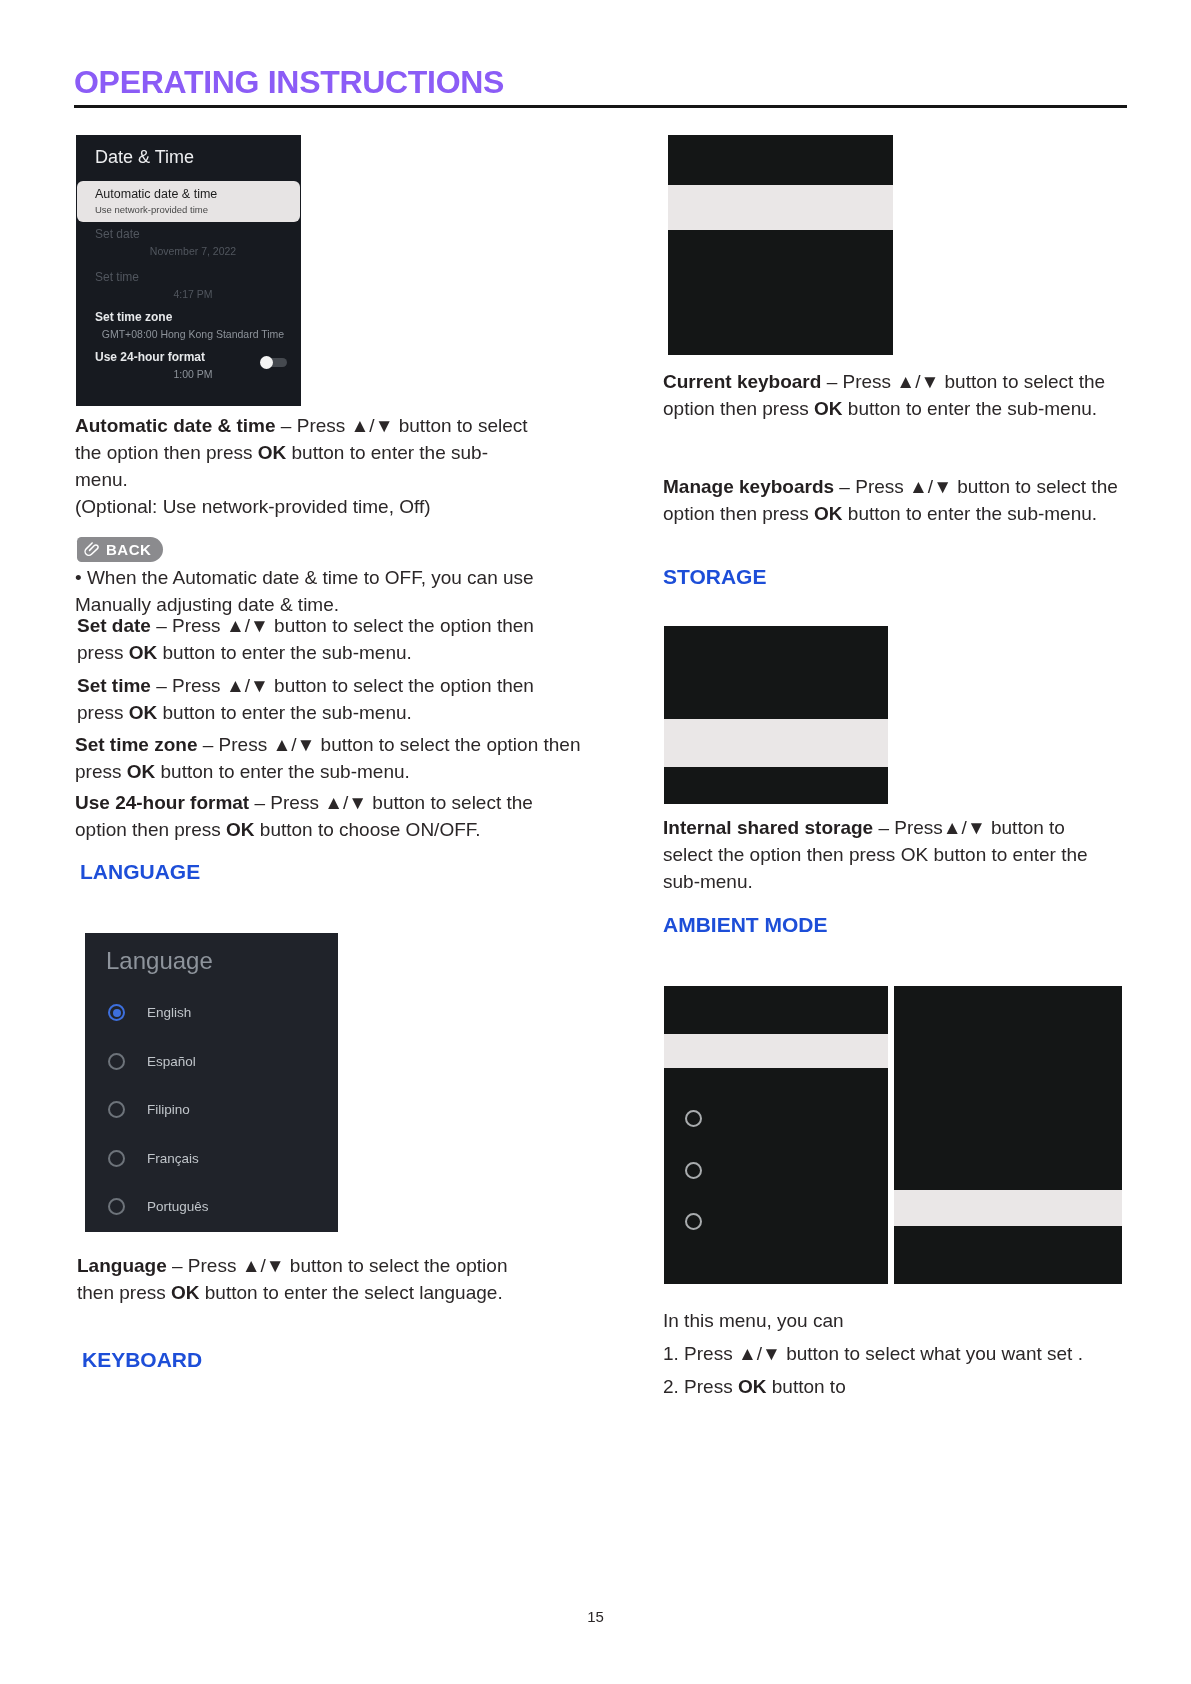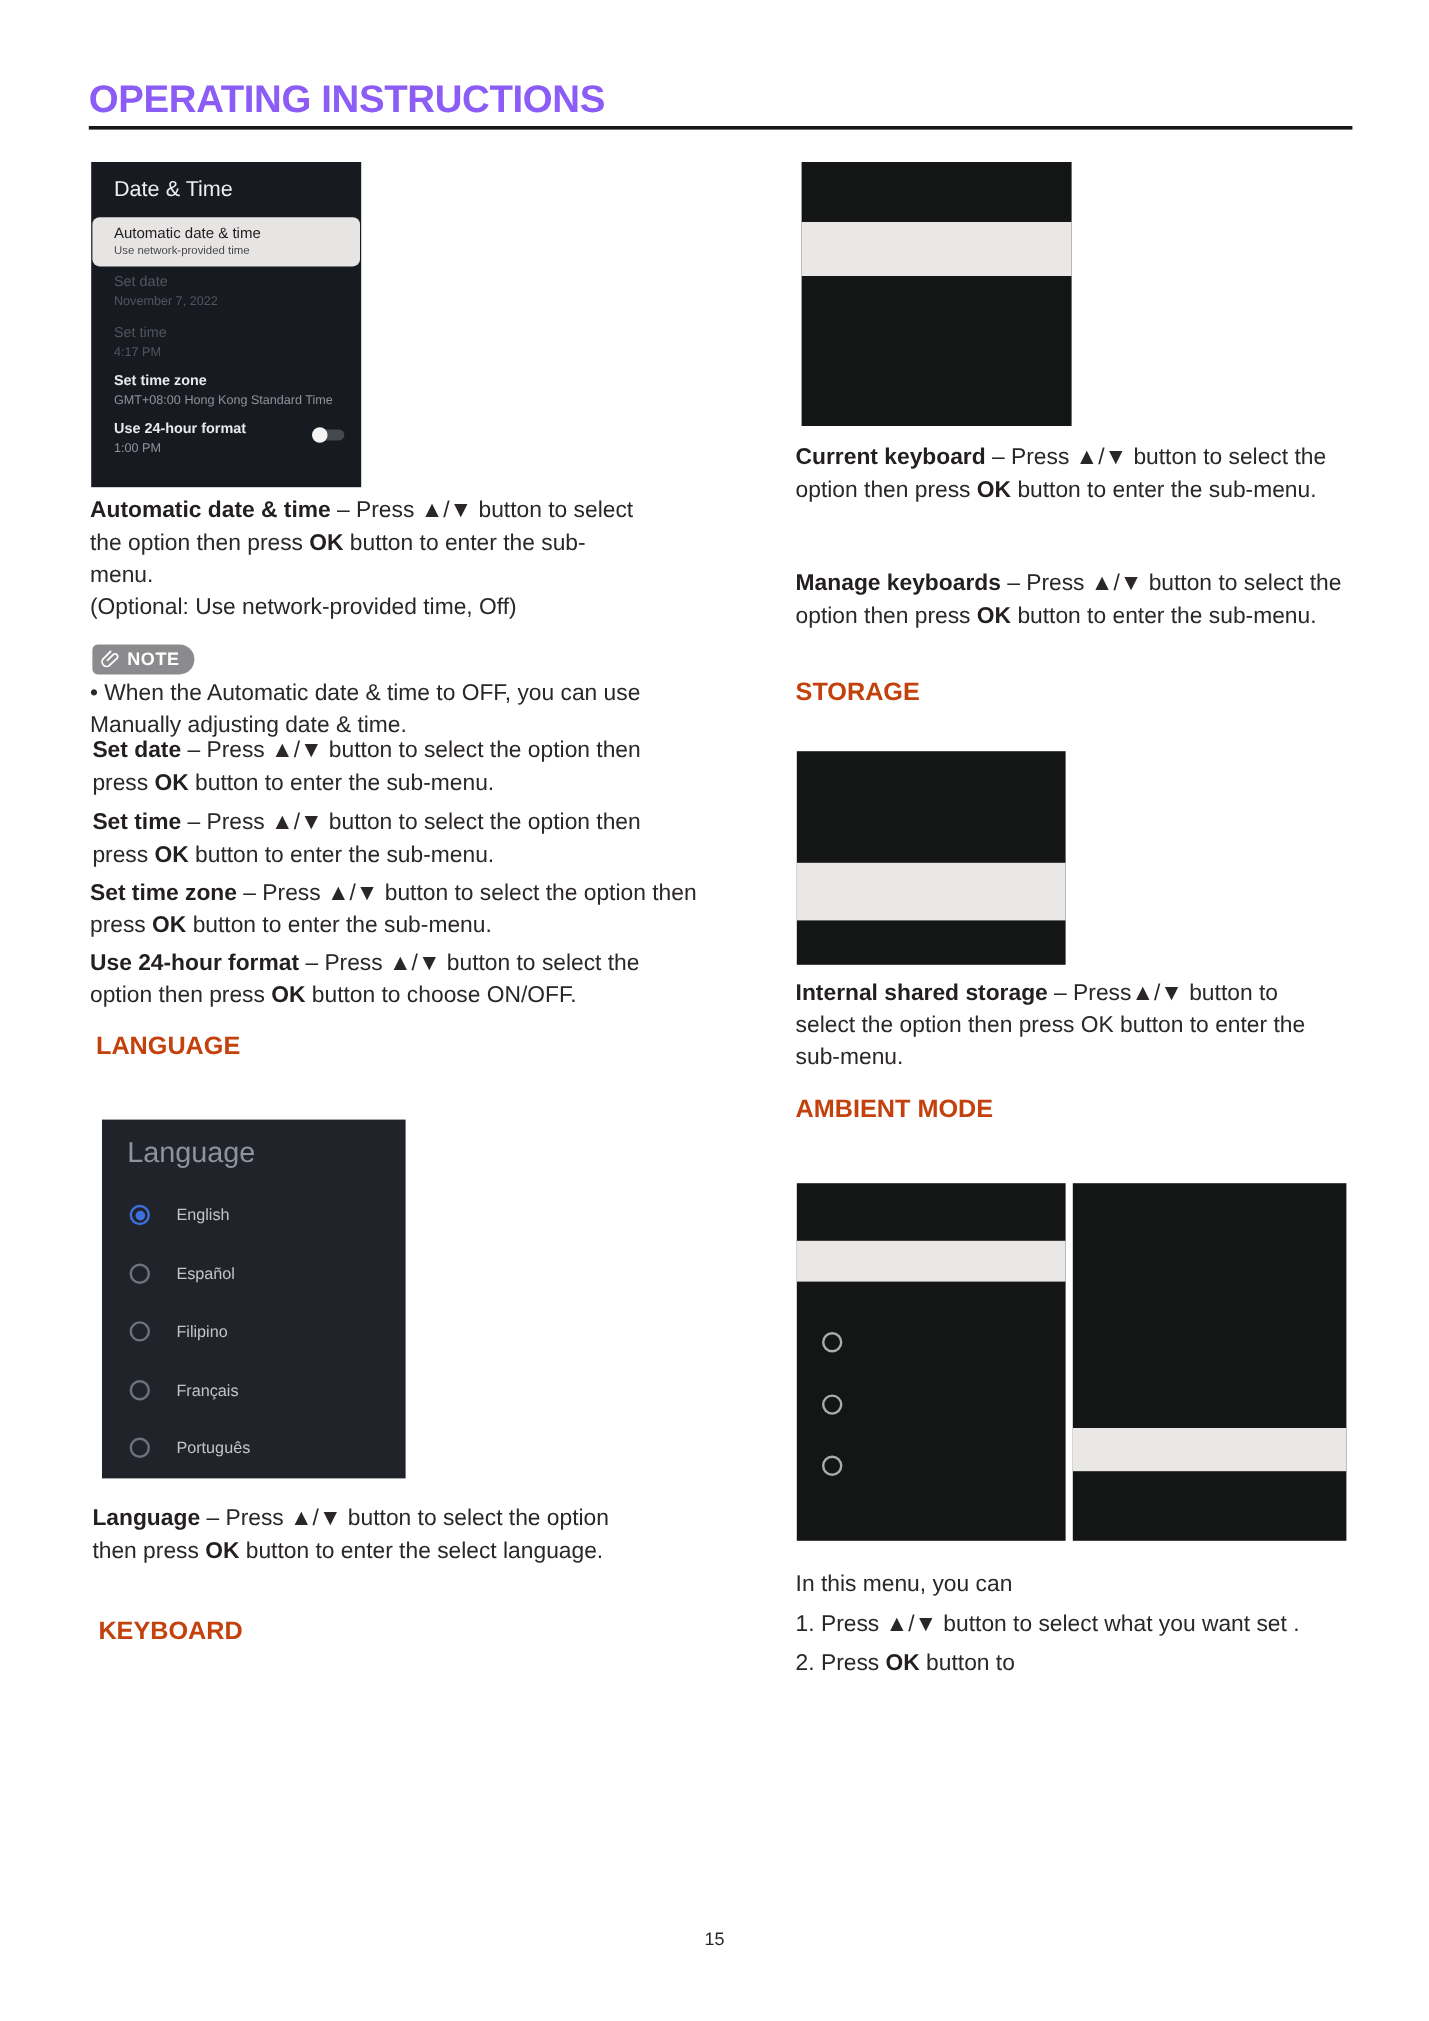--- a/index.html
+++ b/index.html
@@ -10,21 +10,21 @@
   
   .h1{
     position:absolute;left:74px;top:64px;font-size:32px;font-weight:800;
     letter-spacing:-0.3px;color:#8b5cf6;
   }
   .rule{position:absolute;left:74px;top:105px;width:1053px;height:3px;background:#161616;}
 
   
   .para{position:absolute;font-size:19px;line-height:27px;color:#2b2728;margin:0;}
   .para b{font-weight:700;color:#231f20;}
-  .h2{position:absolute;font-size:21px;font-weight:700;color:#c2410c;margin:0;}
+  .h2{position:absolute;font-size:21px;font-weight:700;color:#1d4ed8;margin:0;}
   .steps{font-size:19px;line-height:27px;}
 
   
   .note-badge{
     position:absolute;left:77px;top:537px;height:25px;background:#8b8b8e;
     border-radius:5px 14px 14px 5px;display:flex;align-items:center;gap:5px;
     padding:0 12px 0 7px;
   }
   .note-badge .nb-label{color:#ffffff;font-weight:800;font-size:15px;letter-spacing:0.5px;}
   .note-badge svg{display:block;}
@@ -34,21 +34,21 @@
   .dt-shot{left:76px;top:135px;width:225px;height:271px;background:#171a20;}
   .dt-title{position:absolute;left:19px;top:12px;font-size:18px;color:#edeef0;font-weight:400;}
   .dt-card{
     position:absolute;left:1px;right:1px;top:46px;height:41px;background:#e7e4e4;
     border-radius:6px;padding-left:18px;box-sizing:border-box;
   }
   .dt-card .lab{font-size:12.5px;font-weight:500;color:#1d1d1d;margin-top:6px;}
   .dt-card .val{font-size:9.5px;color:#484848;margin-top:3px;}
   .dt-row{position:absolute;left:19px;right:10px;}
   .dt-row .lab{font-size:12px;}
-  .dt-row .val{font-size:10.5px;margin-top:4px;}
+  .dt-row .val{font-size:10.5px;margin-top:4px;text-align:center;}
   .dt-dim .lab,.dt-dim .val{color:#51565e;}
   .dt-lit .lab{color:#e7e9eb;font-weight:600;}
   .dt-lit .val{color:#8d939a;}
   .toggle{position:absolute;right:14px;top:221px;width:27px;height:13px;}
   .toggle .track{position:absolute;left:5px;top:2px;width:22px;height:9px;border-radius:5px;background:#45494f;}
   .toggle .knob{position:absolute;left:0;top:0;width:13px;height:13px;border-radius:50%;background:#f4f4f4;}
 
   
   .lang-shot{left:85px;top:933px;width:253px;height:299px;background:#20232a;}
   .lang-title{position:absolute;left:21px;top:14px;font-size:24px;color:#8e949c;}
@@ -107,21 +107,21 @@
     </div>
   </div>
 
   <p class="para" style="left:75px;top:412px;width:455px"><b>Automatic date &amp; time</b><span> – Press ▲/▼ button to select the option then press </span><b>OK</b><span> button to enter the sub-menu.</span></p>
   <p class="para" style="left:75px;top:493px;width:505px"><span>(Optional: Use network-provided time, Off)</span></p>
 
   <div class="note-badge">
     <svg width="17" height="17" viewBox="0 0 24 24">
       <path d="M7.8 13.2 L14.6 6.4 a3.1 3.1 0 0 1 4.4 4.4 L10.6 18.6 a5.3 5.3 0 0 1 -7.5 -7.5 L11.5 2.7" fill="none" stroke="#ffffff" stroke-width="2.1" stroke-linecap="round"></path>
     </svg>
-    <span class="nb-label">NOTE</span>
+    <span class="nb-label">BACK</span>
   </div>
   <p class="para" style="left:75px;top:564px;width:505px"><span>• When the Automatic date &amp; time to OFF, you can use Manually adjusting date &amp; time.</span></p>
 
   <p class="para" style="left:77px;top:672px;width:462px"><b>Set time</b><span> – Press ▲/▼ button to select the option then press </span><b>OK</b><span> button to enter the sub-menu.</span></p>
 
   <p class="para" style="left:77px;top:612px;width:462px"><b>Set date</b><span> – Press ▲/▼ button to select the option then press </span><b>OK</b><span> button to enter the sub-menu.</span></p>
 
   <p class="para" style="left:75px;top:731px;width:522px"><b>Set time zone</b><span> – Press ▲/▼ button to select the option then press </span><b>OK</b><span> button to enter the sub-menu.</span></p>
 
   <p class="para" style="left:75px;top:789px;width:500px"><b>Use 24-hour format</b><span> – Press ▲/▼ button to select the option then press </span><b>OK</b><span> button to choose ON/OFF.</span></p>

